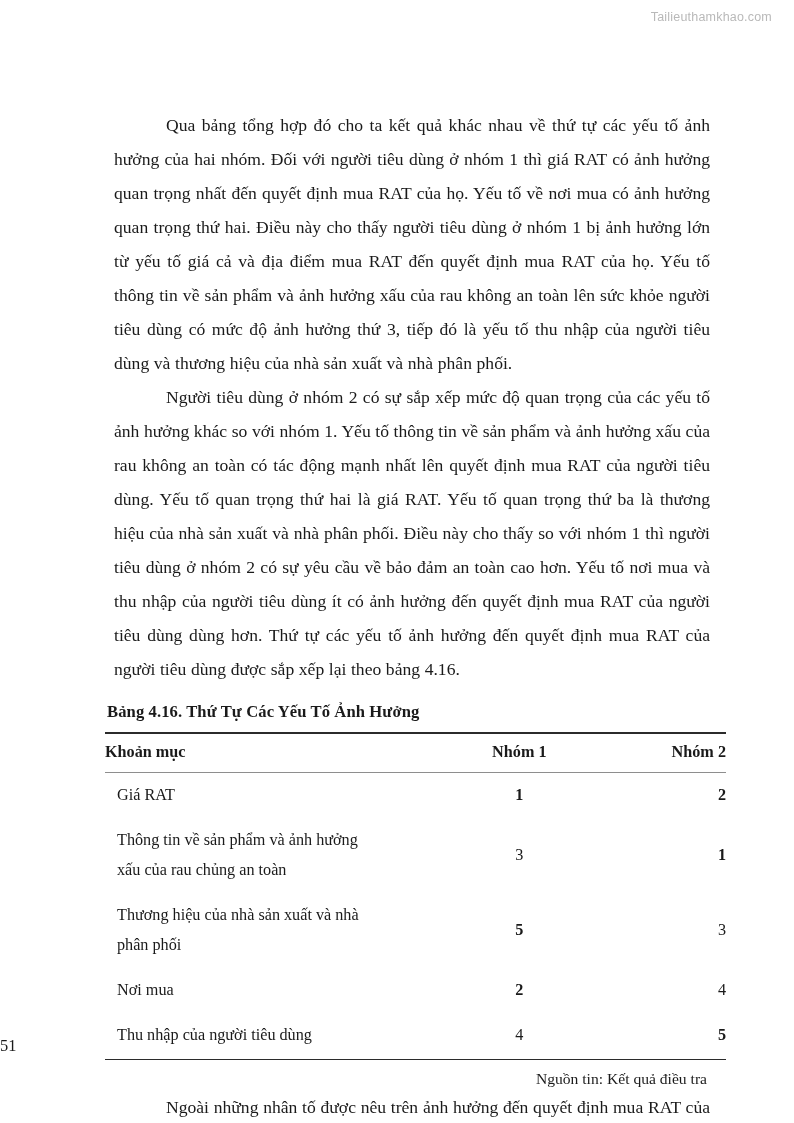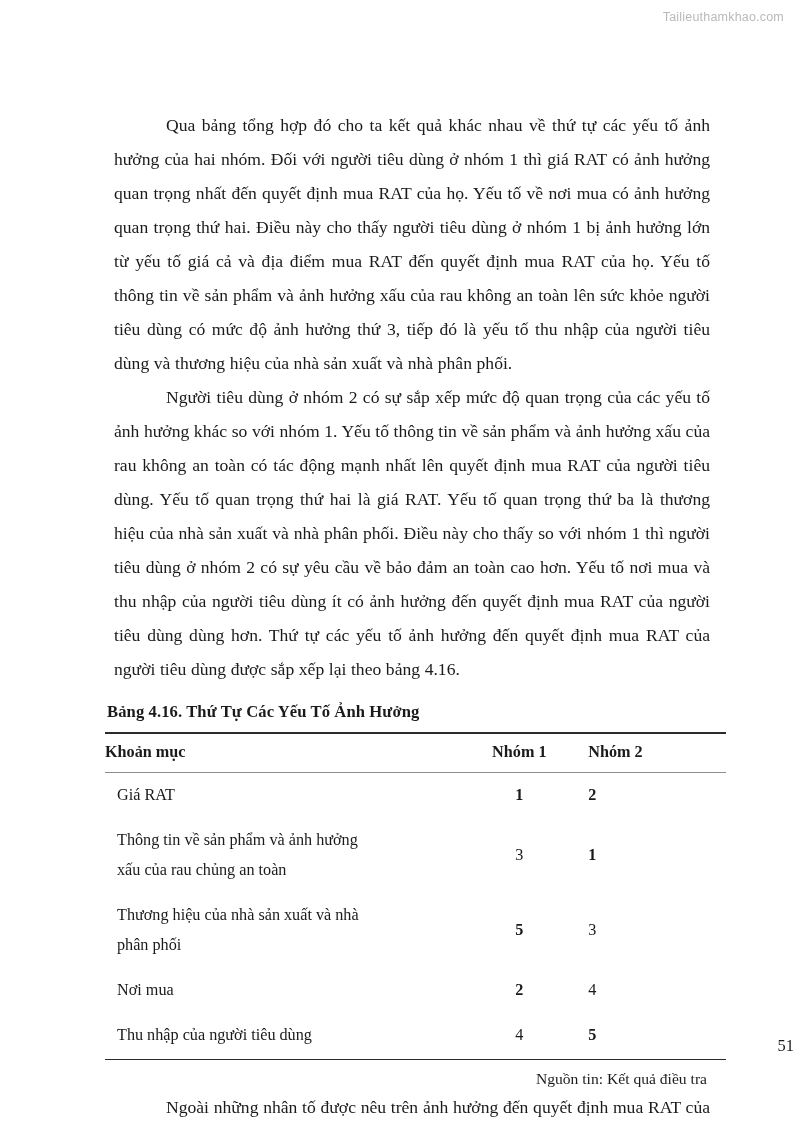--- a/index.html
+++ b/index.html
@@ -14,21 +14,21 @@
     background: #ffffff;
     overflow: hidden;
     font-family: "Liberation Serif", "DejaVu Serif", serif;
     color: #1a1a1a;
   }
 
   
   .watermark {
     position: absolute;
     top: 10px;
-    right: 10px;
+    right: 22px;
     font-family: "Liberation Sans", sans-serif;
     font-size: 12.5px;
     letter-spacing: 0.2px;
     color: #b9b9b9;
     white-space: nowrap;
     user-select: none;
   }
 
   
   .content {
@@ -80,21 +80,21 @@
   th.col-item, td.col-item {
     text-align: left;
     padding-left: 12px;
     width: 340px;
   }
   th.col-g1, td.col-g1 {
     text-align: center;
     width: 140px;
   }
   th.col-g2, td.col-g2 {
-    text-align: left;
+    text-align: right;
     width: 140px;
   }
   table.data-table tbody td {
     padding: 7px 0 8px 0;
     line-height: 30px;
     vertical-align: middle;
   }
   table.data-table tbody td.col-item {
     padding-left: 12px;
     vertical-align: middle;
@@ -113,21 +113,21 @@
     line-height: 22px;
     margin: 8px 3px 0 0;
   }
 
   
   .page-number {
     position: absolute;
     left: 0;
     right: 0;
     top: 1036px;
-    text-align: right;
+    text-align: left;
     font-size: 16.4px;
     color: #1a1a1a;
   }
 </style>
 </head>
 <body>
 
 <div class="page">
 
   <div class="watermark">Tailieuthamkhao.com</div>

